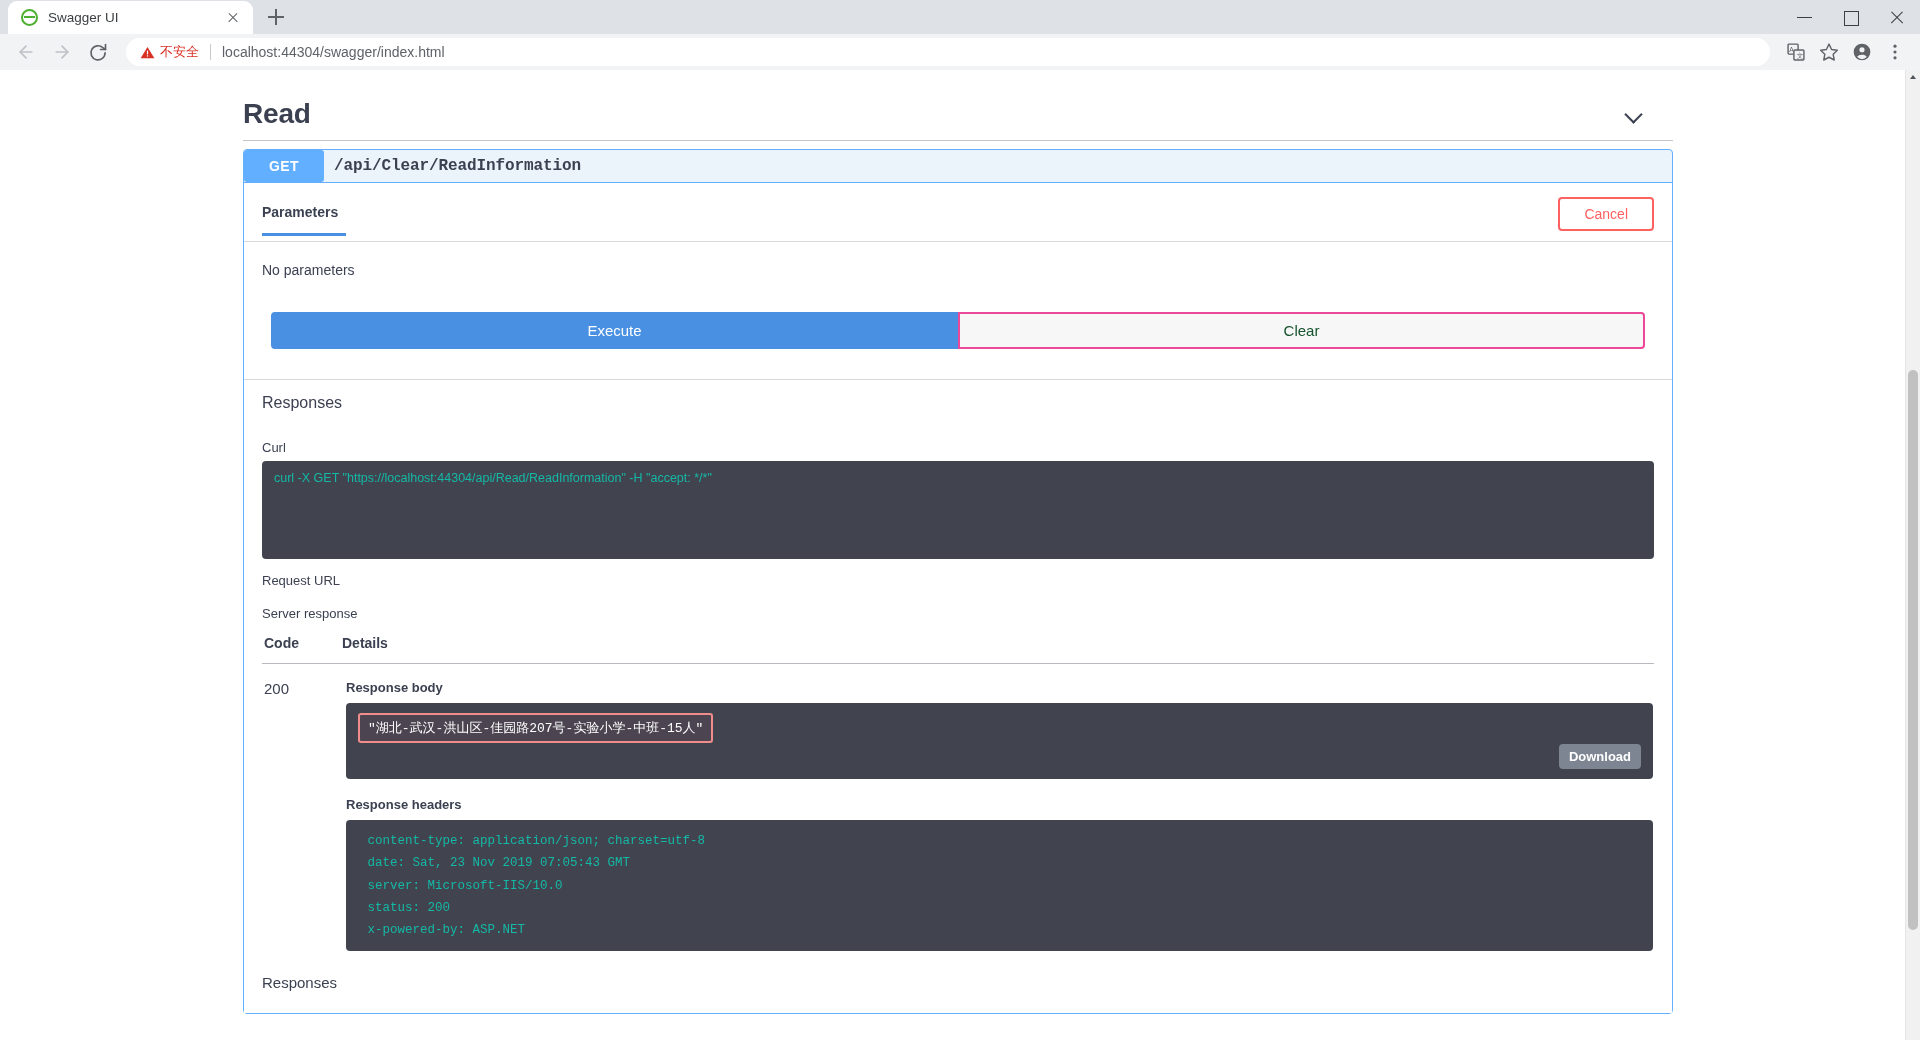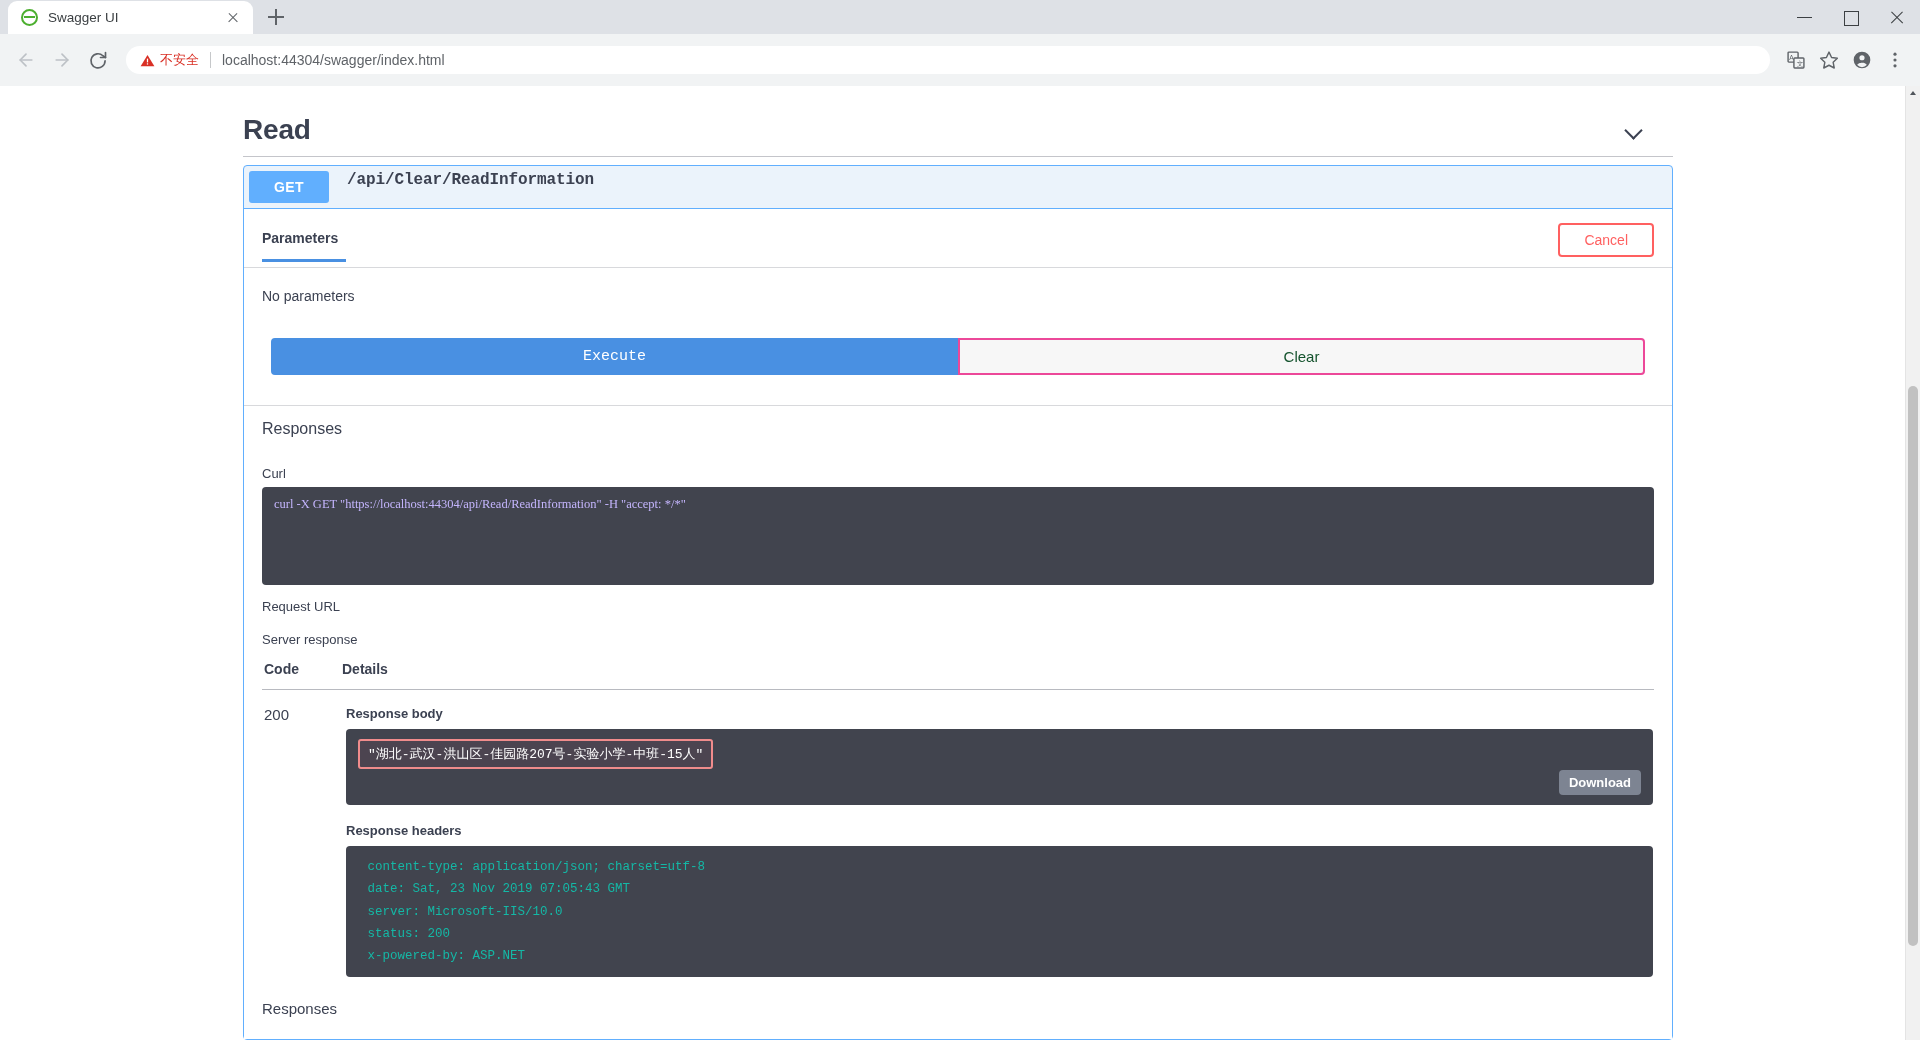--- a/index.html
+++ b/index.html
@@ -103,21 +103,21 @@
     border: 1.3px solid #3c4043;
   }
   .wc-close::before, .wc-close::after {
     content: ""; position: absolute;
     left: 15px; top: 16.5px; width: 16px; height: 1.3px; background: #3c4043;
   }
   .wc-close::before { transform: rotate(45deg); }
   .wc-close::after  { transform: rotate(-45deg); }
 
   .toolbar {
-    height: 52px;
+    height: 36px;
     background: #f1f3f4;
     display: flex;
     align-items: center;
     padding: 0 10px;
     flex: none;
   }
   .navbtn {
     width: 32px; height: 32px;
     position: relative;
     flex: none;
@@ -252,23 +252,22 @@
   }
 
   .opblock {
     border: 1px solid #61affe;
     border-radius: 4px;
     background: #ebf3fb;
     margin-bottom: 15px;
   }
   .opblock-summary {
     display: flex;
-    padding: 5px;
+    align-items: center;
     border-bottom: 1px solid #61affe;
-    gap: 8px;
   }
   .opblock-method {
     background: #61affe;
     color: #fff;
     font-size: 14px;
     font-weight: 700;
     min-width: 80px;
     padding: 8px 0;
     text-align: center;
     border-radius: 3px;
@@ -328,21 +327,21 @@
   }
   .btn-execute {
     flex: 1;
     background: #4990e2;
     border: 2px solid #4990e2;
     color: #fff;
     font-size: 15px;
     padding: 8px 0;
     border-radius: 4px 0 0 4px;
     text-align: center;
-    font-family: Liberation Mono, monospace;
+    font-family: Liberation Sans, sans-serif;
   }
   .btn-clear {
     flex: 1;
     background: #f7f7f7;
     border: 2px solid #ec4899;
     color: #14532d;
     font-size: 15px;
     padding: 8px 0;
     border-radius: 0 4px 4px 0;
     text-align: center;
@@ -368,23 +367,23 @@
   .resp-label {
     font-size: 13px;
     font-weight: 400;
     color: #3b4151;
     margin: 14px 0 6px 0;
   }
   .codeblock {
     background: #41444e;
     border-radius: 4px;
     padding: 10px 12px;
-    font-family: Liberation Serif, serif;
+    font-family: Liberation Sans, sans-serif;
     font-size: 12.5px;
-    color: #c4b5fd;
+    color: #14b8a6;
     white-space: pre;
     overflow: hidden;
   }
   .codeblock.curl { height: 98px; }
   .codeblock.requrl { height: 30px; padding: 7px 12px; }
 
   .server-response-title {
     font-size: 13px;
     color: #3b4151;
     margin: 18px 0 8px 0;

